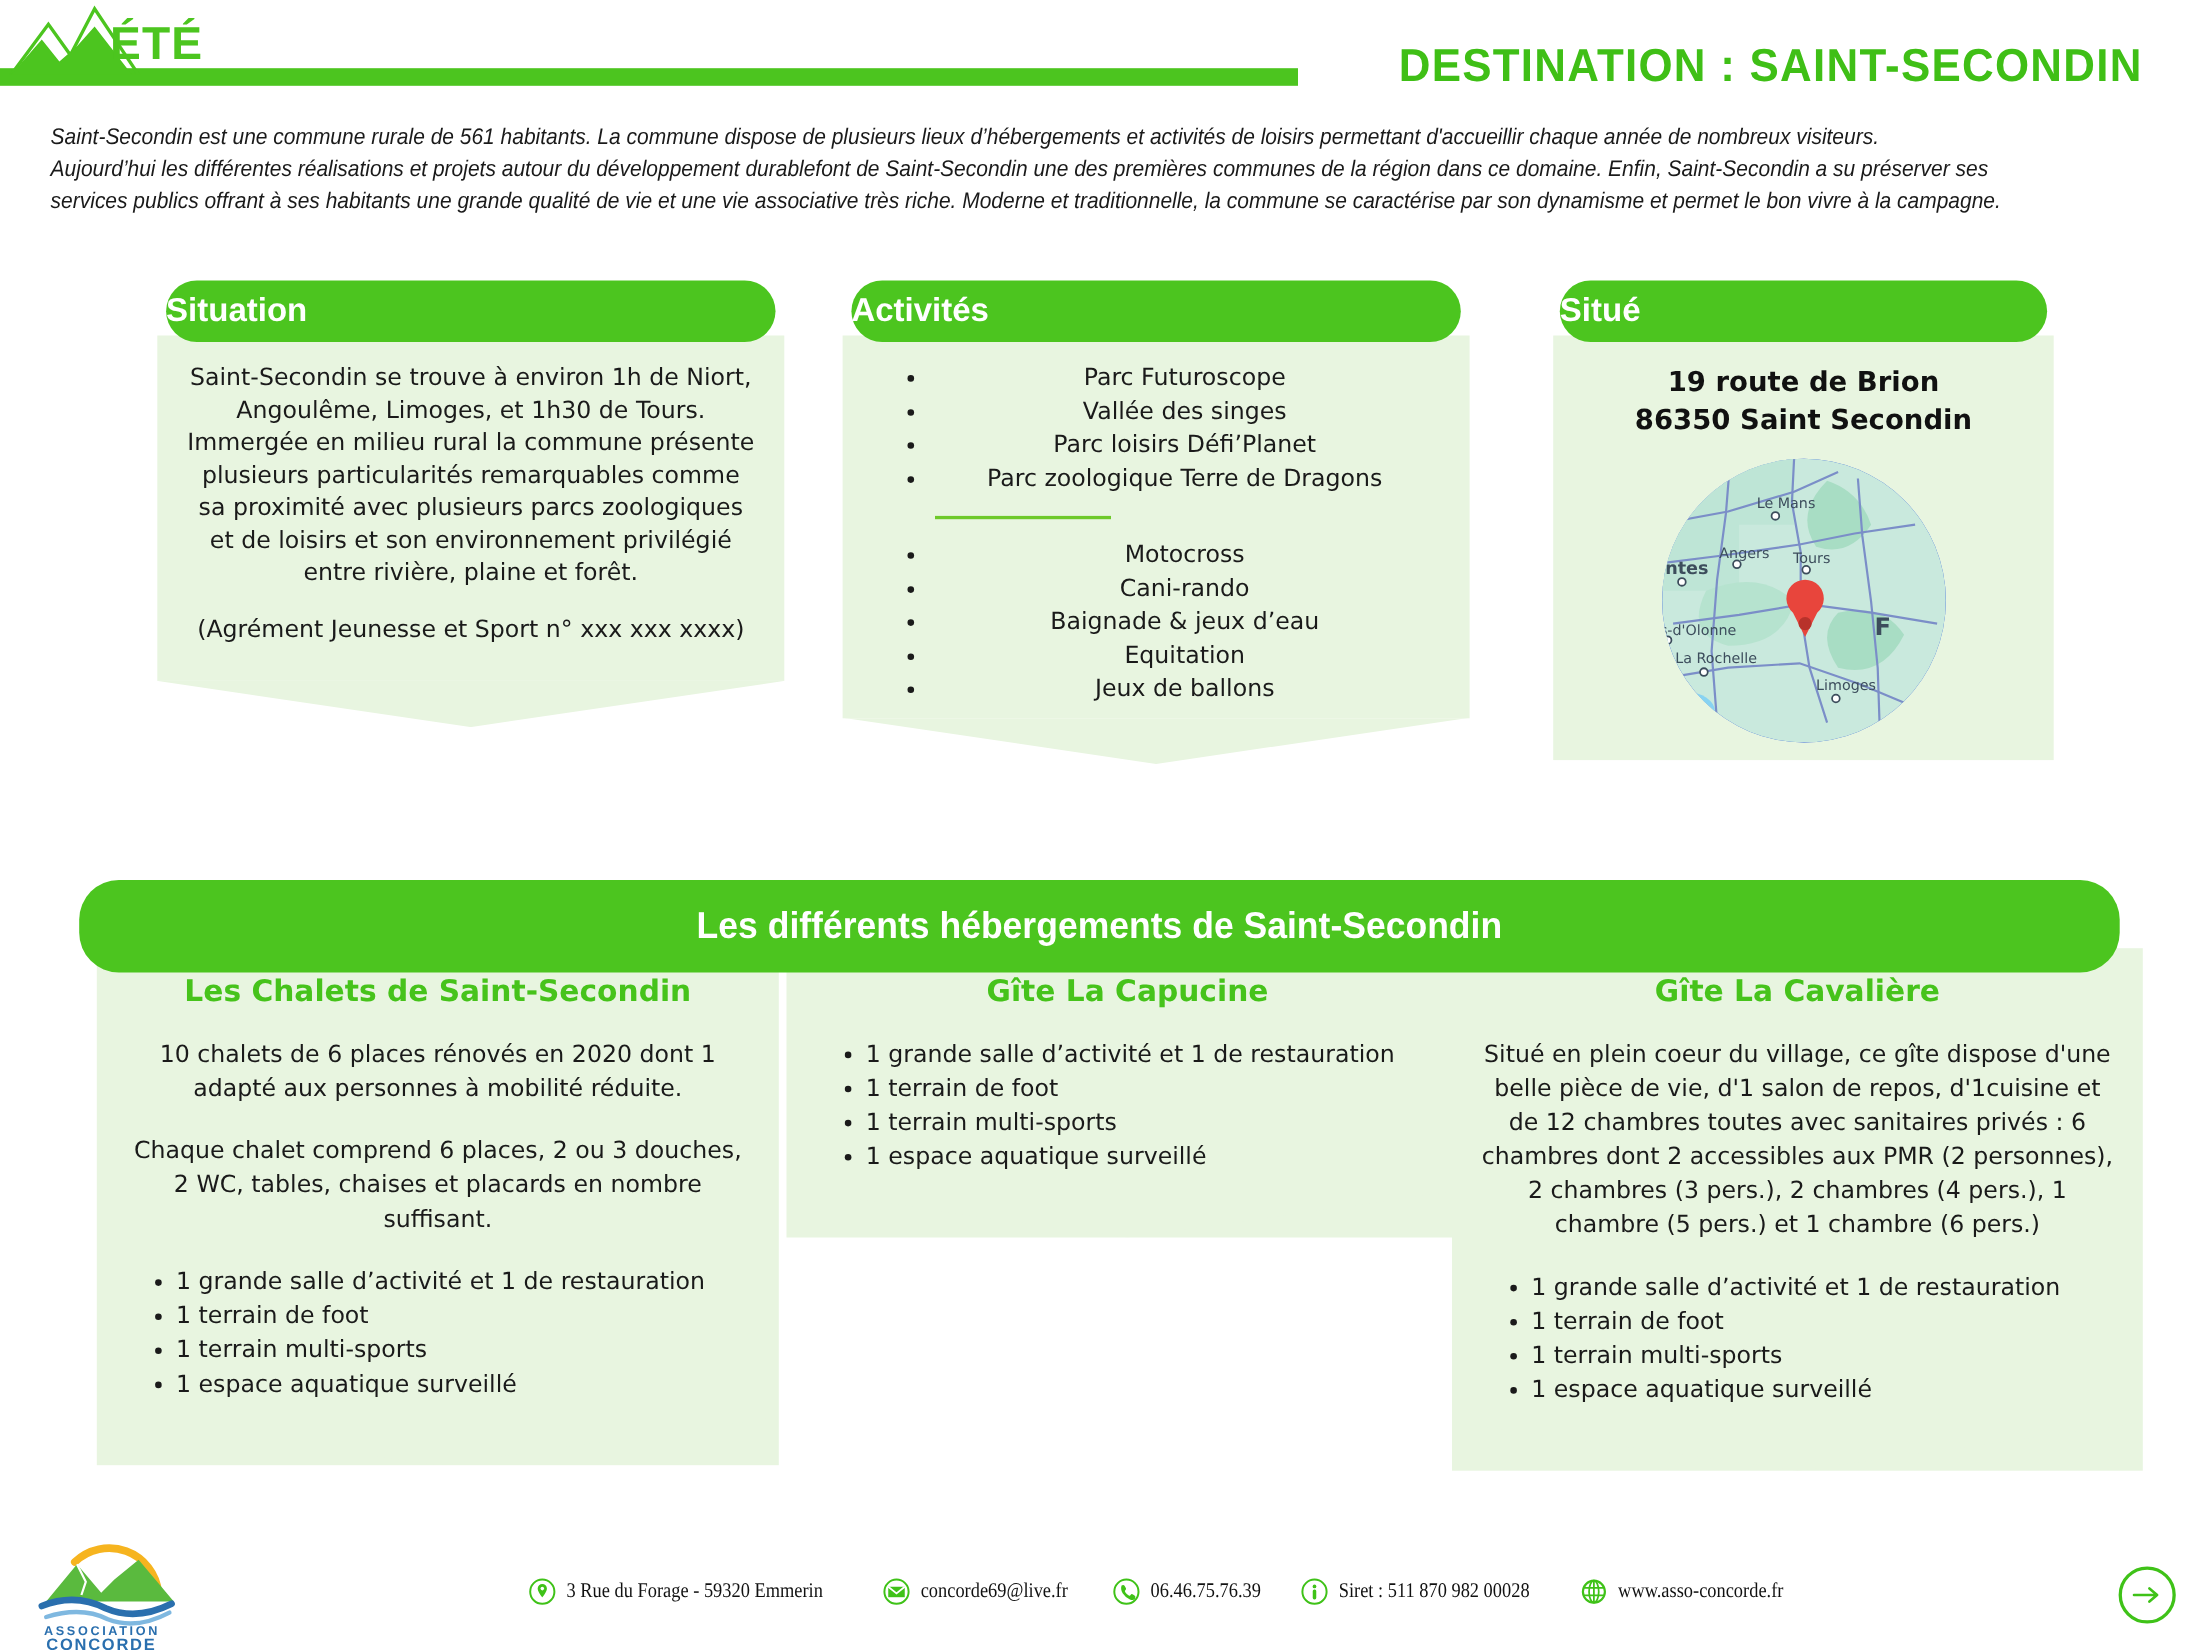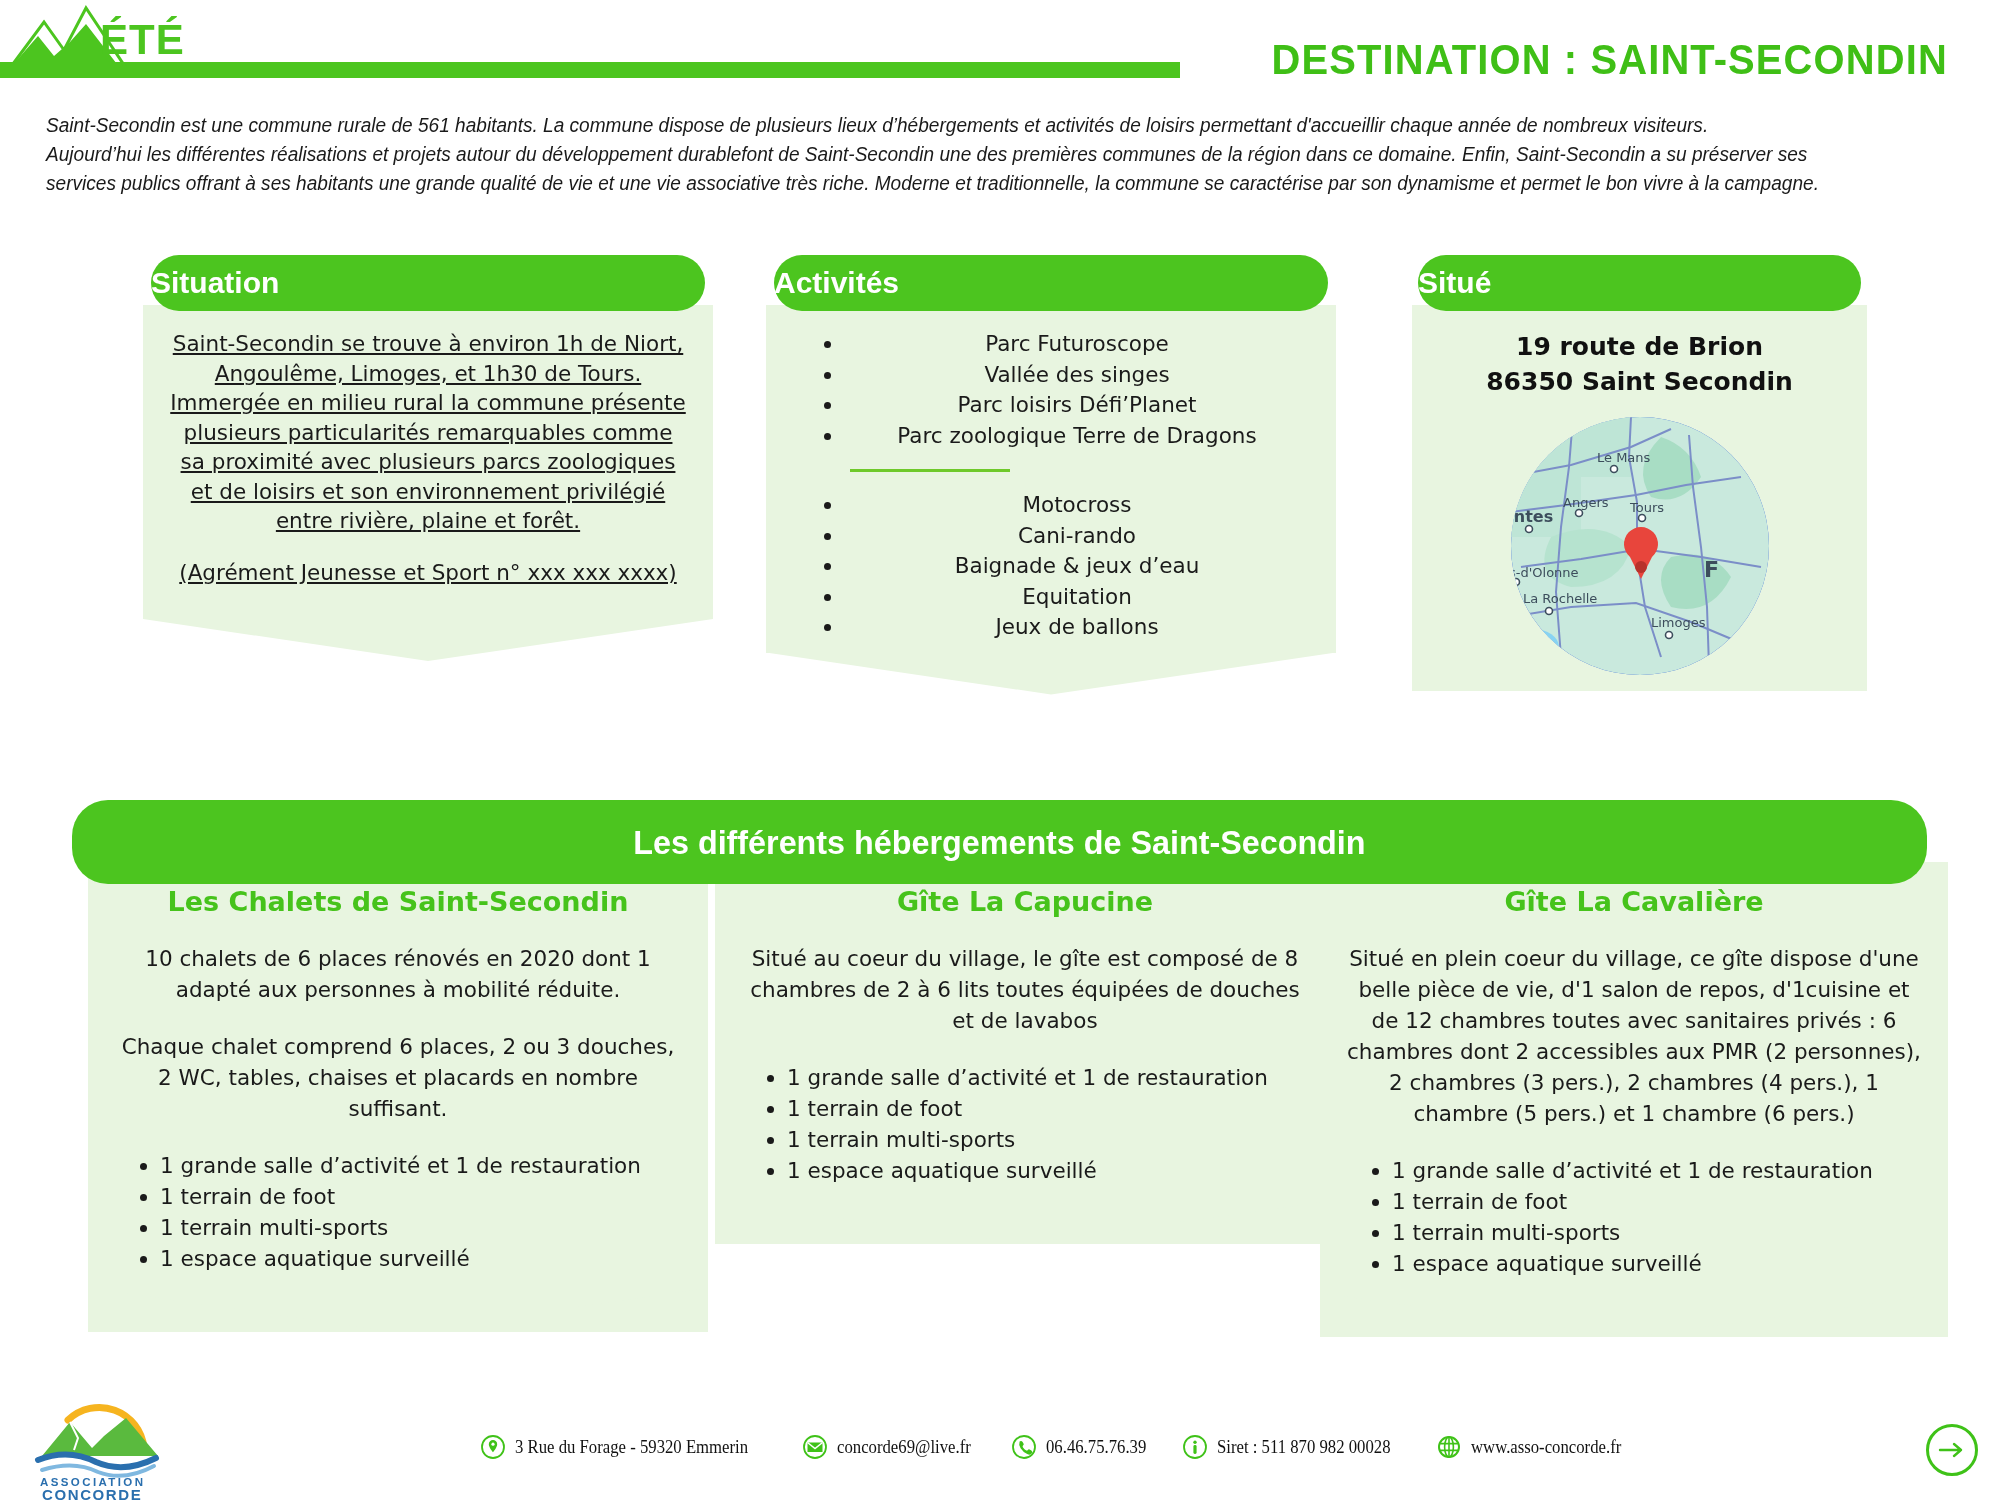--- a/index.html
+++ b/index.html
@@ -61,21 +61,21 @@
   }
   .card-notch{
     position:relative;width:100%;height:42px;
     background:#e8f5e0;
     clip-path:polygon(0 0,100% 0,100% 0,50% 100%,0 0);
   }
   .card-text{
     text-align:center;font-size:21.5px;line-height:29.5px;color:#1a1a1a;
     font-family:"DejaVu Sans",sans-serif;
   }
-  .card-text p{margin:0 0 22px 0;text-decoration:underline;}
+  .card-text p{margin:0 0 22px 0;}
   .card-list{margin:0;padding-left:52px;}
   .card-list li{
     font-size:21.5px;line-height:30.5px;color:#1a1a1a;margin:0;
     text-align:center;
   }
   .list-divider{
     width:160px;height:3px;background:#6ec92a;
     margin:18px auto 18px 58px;
   }
   .addr{
@@ -286,23 +286,20 @@
         <li>1 terrain multi-sports</li>
         <li>1 espace aquatique surveillé</li>
       </ul>
     </div>
     <div class="heb-notch"></div>
   </div>
 
   <div class="heb-col" id="heb-2">
     <div class="heb-inner">
       <div class="heb-title">Gîte La Capucine</div>
-      <div class="heb-text">
-        <p>Situé au coeur du village, le gîte est composé de 8 chambres de 2 à 6 lits toutes équipées de douches et de lavabos</p>
-      </div>
       <ul class="heb-list">
         <li>1 grande salle d’activité et 1 de restauration</li>
         <li>1 terrain de foot</li>
         <li>1 terrain multi-sports</li>
         <li>1 espace aquatique surveillé</li>
       </ul>
     </div>
     <div class="heb-notch"></div>
   </div>
 

